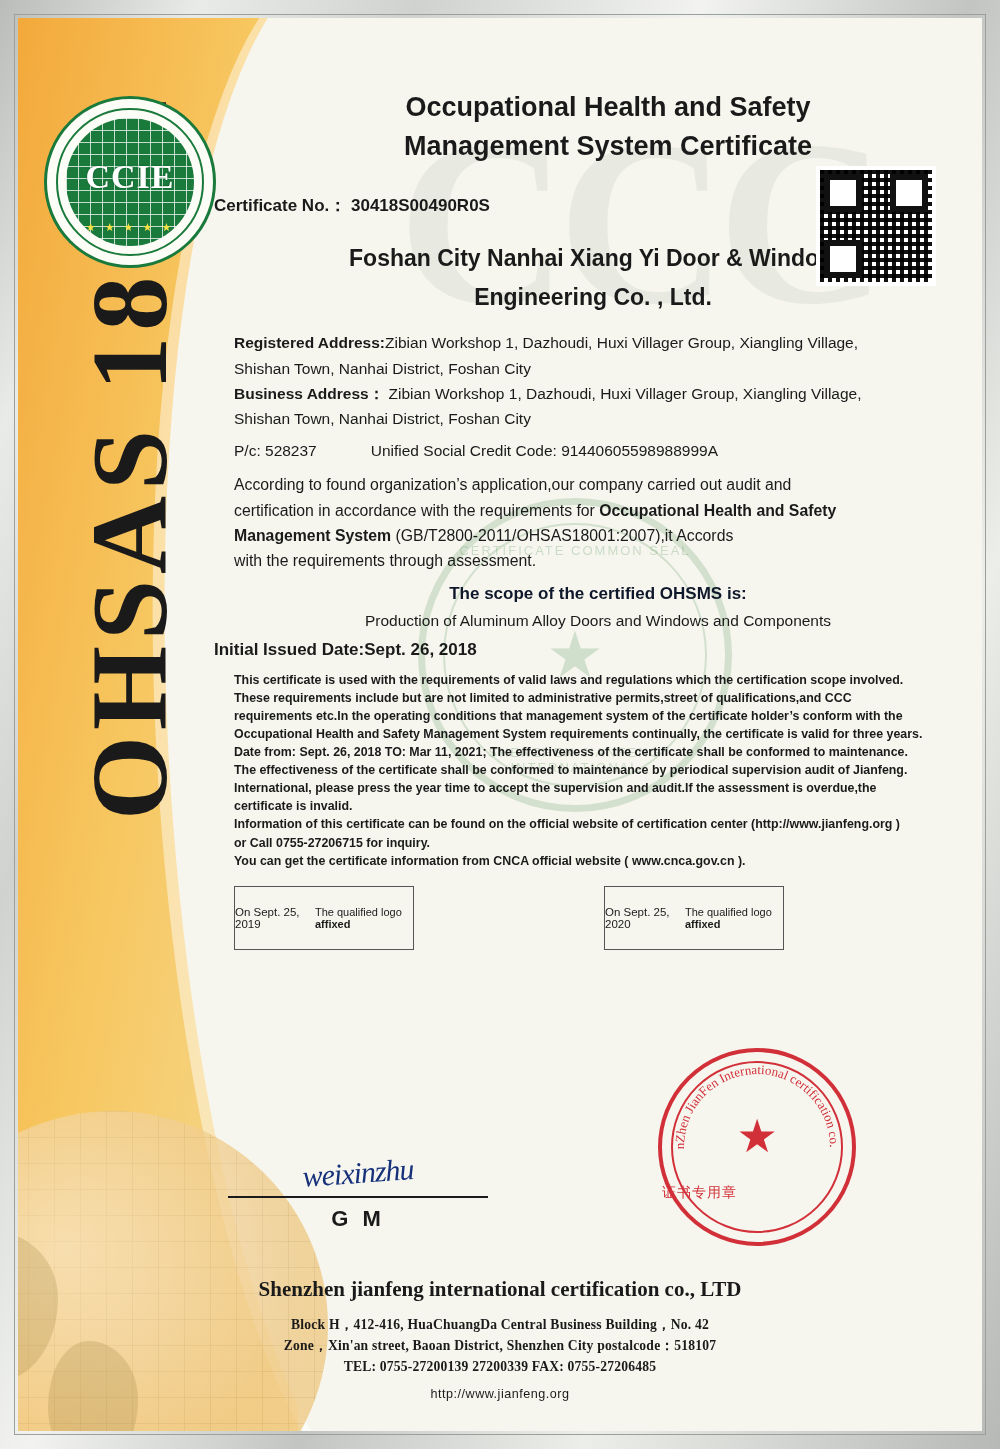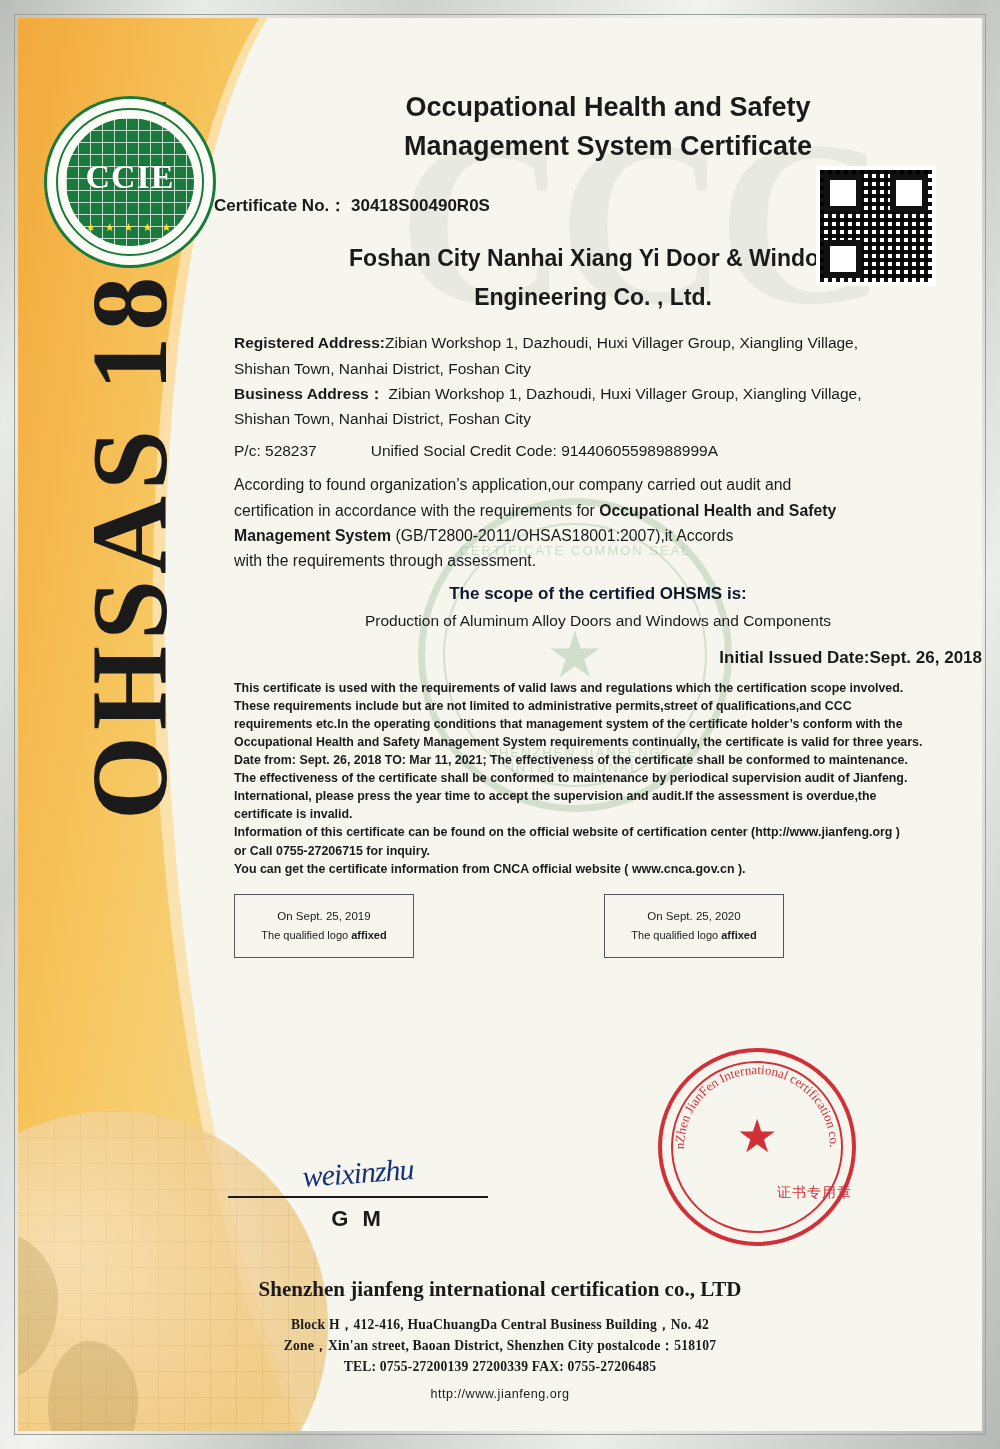--- a/index.html
+++ b/index.html
@@ -303,22 +303,22 @@
     font-weight: 700;
     color: #0f172a;
   }
   .scope-text {
     margin-top: 8px;
     text-align: center;
     font-size: 15.5px;
     color: #1a1a1a;
   }
   .issued {
-    margin-top: 18px;
-    text-align: right;
+    margin-top: 10px;
+    text-align: left;
     font-size: 17px;
     font-weight: 700;
     color: #1a1a1a;
   }
   .fineprint {
     margin-top: 12px;
     padding: 0 16px 0 20px;
     font-size: 12.4px;
     line-height: 1.38;
     color: #1a1a1a;
@@ -329,23 +329,23 @@
     margin-top: 16px;
     padding: 0 20px 0 20px;
     display: flex;
     gap: 190px;
   }
   .stamp-box {
     width: 178px;
     height: 62px;
     border: 1px solid #555;
     display: flex;
-    flex-direction: column;
+    flex-direction: row;
     align-items: center;
-    justify-content: center;
+    justify-content: flex-start;
     gap: 7px;
     font-size: 11.5px;
     color: #1a1a1a;
   }
   .stamp-box .l2 { font-size: 11px; }
   .stamp-box .l2 b { font-weight: 700; }
   
   .red-stamp {
     position: absolute;
     right: 126px;
@@ -367,21 +367,21 @@
     left: 50%; top: 44%;
     transform: translate(-50%,-50%);
     color: #d0202a;
     font-size: 46px;
     line-height: 1;
   }
   .red-stamp .cn {
     position: absolute;
     left: 0; right: 0;
     bottom: 40px;
-    text-align: right;
+    text-align: left;
     color: #d0202a;
     font-size: 14px;
     letter-spacing: 1px;
   }
   .red-stamp svg text {
     fill: #d0202a;
     font-size: 13px;
     font-family: "Liberation Serif", serif;
   }
   .signature {

